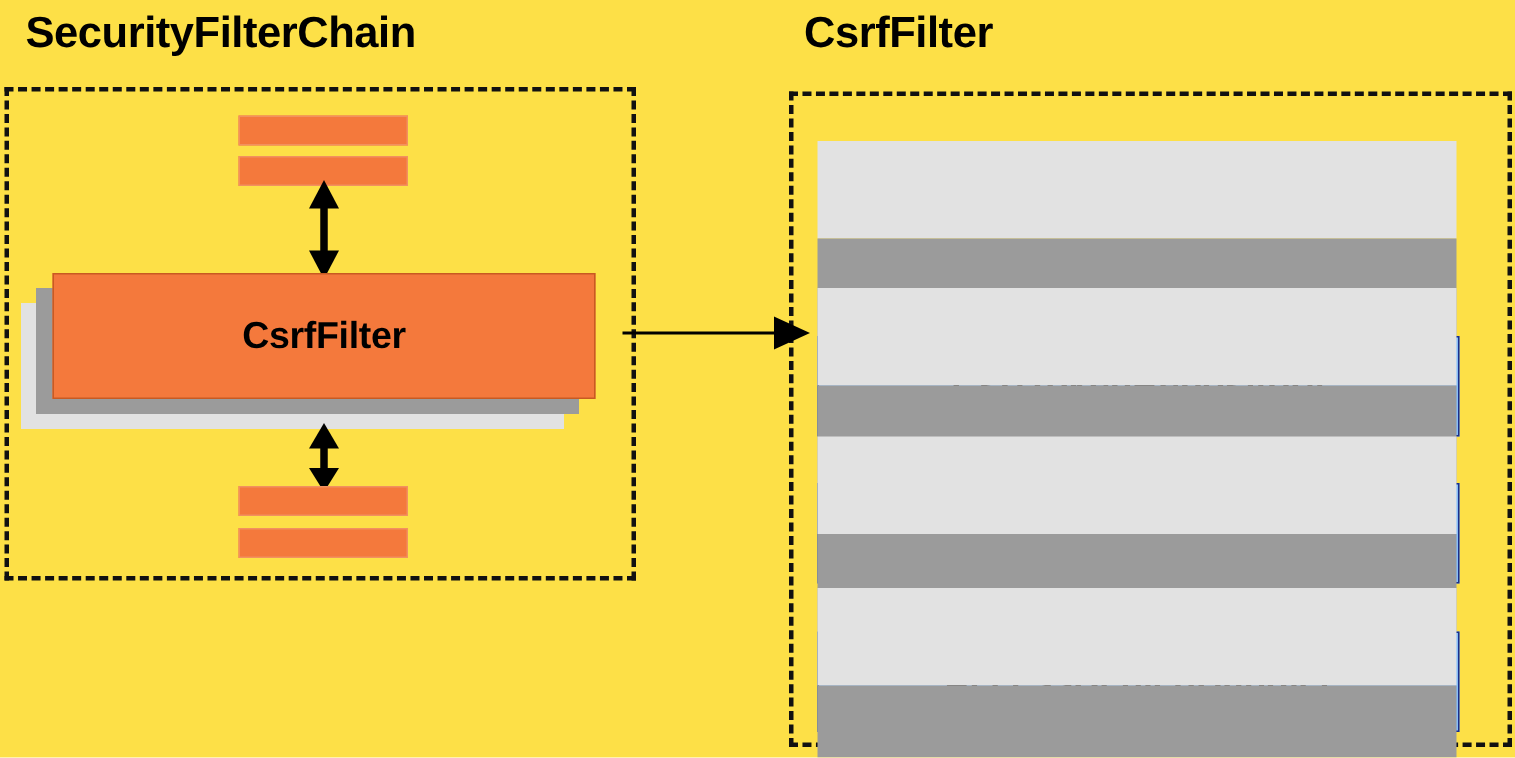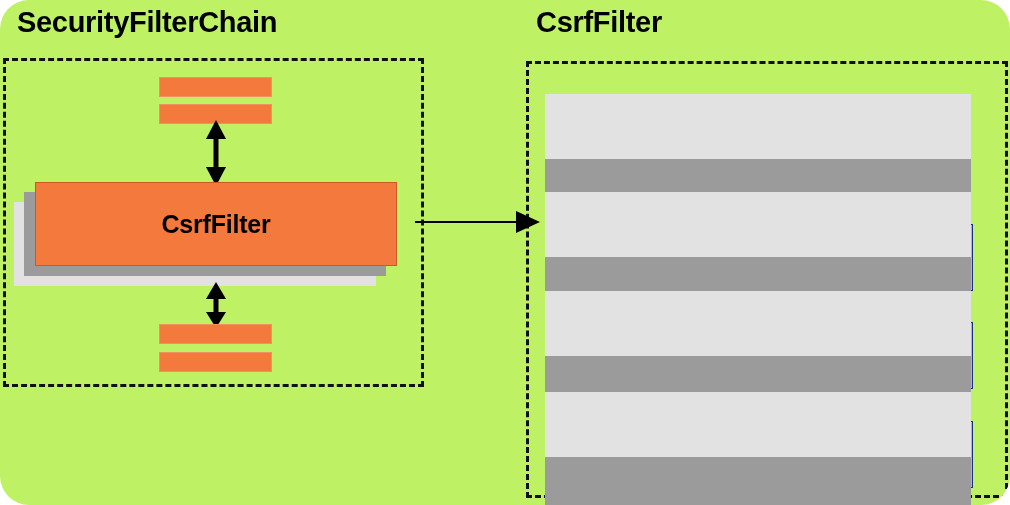--- a/index.html
+++ b/index.html
@@ -8,23 +8,22 @@
     background: #ffffff;
   }
   body {
     font-family: "Liberation Sans", sans-serif;
     -webkit-font-smoothing: antialiased;
   }
   #canvas {
     position: relative;
     width: 1010px;
     height: 505px;
-    background: #bef264;
+    background: #fde047;
     overflow: hidden;
-    border-radius: 29px;
   }
 
   
   .panel-title {
     position: absolute;
     font-size: 29px;
     font-weight: bold;
     color: #000000;
     letter-spacing: -0.3px;
     white-space: nowrap;

